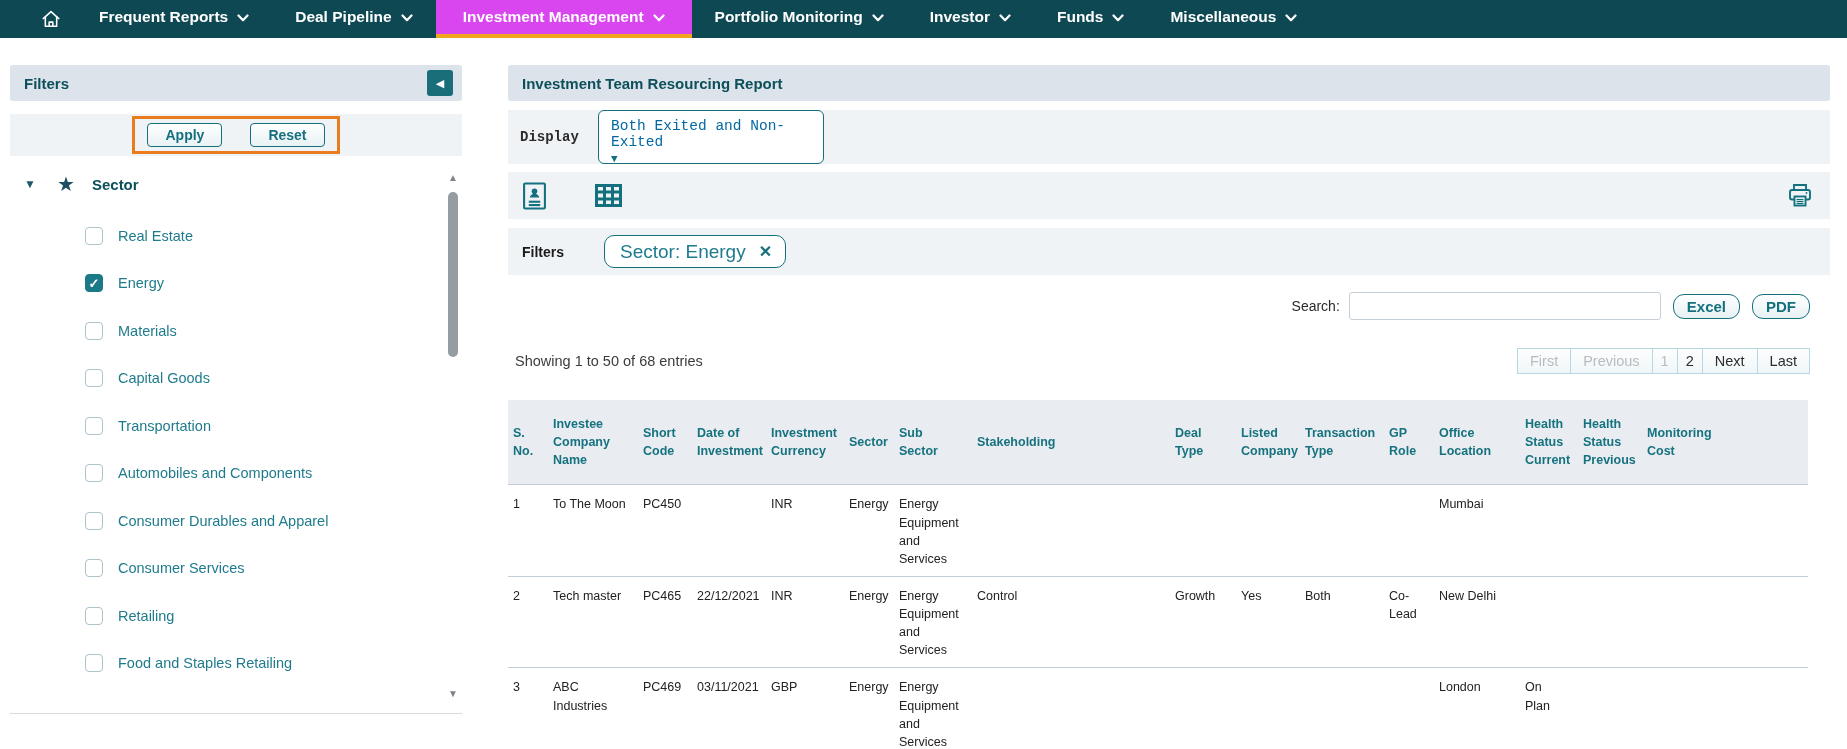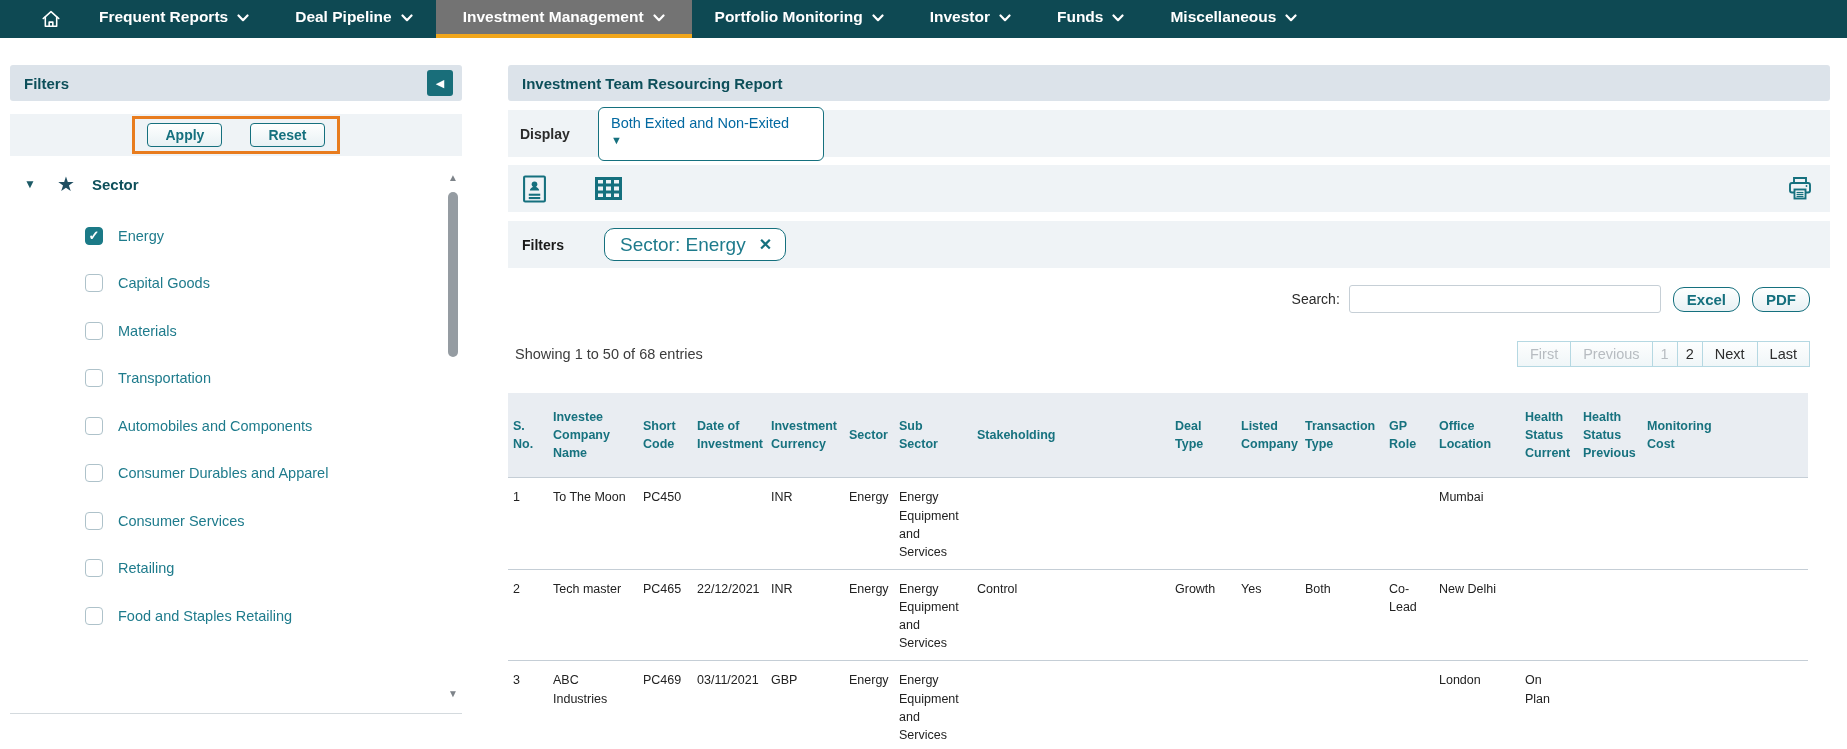--- a/index.html
+++ b/index.html
@@ -6,21 +6,21 @@
   html,body { width:1847px; height:749px; overflow:hidden; background:#fff;
               font-family:"Liberation Sans", sans-serif; }
   body { position:relative; }
 
   
   .navbar { height:38px; background:#0e4953; display:flex; align-items:stretch; padding-left:26px; }
   .home-btn { display:flex; align-items:center; padding:0 14px; cursor:pointer; }
   .nav-item { display:flex; align-items:center; gap:9px; padding:0 23px; color:#fff;
               font-size:15.5px; font-weight:700; cursor:pointer; border-bottom:4px solid transparent; }
   .nav-item .chev { margin-top:2px; }
-  .nav-item.active { background:#737373; border-bottom-color:#f0a61c; padding:0 27px; }
+  .nav-item.active { background:#d946ef; border-bottom-color:#f0a61c; padding:0 27px; }
 
   
   .sidebar { position:absolute; left:10px; top:65px; width:452px; }
   .sb-header { height:36px; background:#dce3ea; border-radius:3px; display:flex;
                align-items:center; padding:0 9px 0 14px; }
   .sb-title { font-size:15px; font-weight:700; color:#0d4f5a; flex:1; }
   .collapse-btn { width:26px; height:26px; background:#196e7a; border-radius:3px; color:#fff;
                   font-size:11px; display:flex; align-items:center; justify-content:center; cursor:pointer; }
   .sb-actions { margin-top:13px; height:42px; background:#eff3f6; display:flex;
                 align-items:center; justify-content:center; }
@@ -43,22 +43,22 @@
   .sb-scroll { position:absolute; top:2px; right:2px; bottom:14px; width:14px; }
   .scroll-arrow { position:absolute; left:0; width:14px; text-align:center; color:#7d8389;
                   font-size:10px; cursor:pointer; }
   .scroll-thumb { position:absolute; left:2px; top:20px; width:10px; height:165px;
                   background:#959ca2; border-radius:5px; cursor:grab; }
 
   
   .main { position:absolute; left:508px; top:65px; width:1322px; }
   .m-title { height:36px; background:#dce3ea; border-radius:3px; display:flex; align-items:center;
              padding-left:14px; font-size:15px; font-weight:700; color:#0d4f5a; }
-  .m-display { margin-top:9px; height:47px; background:#eff3f6; display:flex; align-items:center;
-               padding-left:12px; }
+  .m-display { margin-top:9px; height:54px; background:#eff3f6; display:flex; align-items:center;
+               padding-left:12px;font-family:Liberation Mono, monospace; }
   .display-label { font-size:14px; font-weight:700; color:#2b2b2b; width:74px; }
   .display-select { margin-left:4px; width:226px; height:54px; background:#fff; border:1px solid #15707e;
                     border-radius:6px; padding:7px 12px 4px; cursor:pointer; }
   .display-value { font-size:14.5px; color:#0369a1; display:block; }
   .display-chev { color:#15707e; font-size:11px; margin-top:3px; }
   .m-icons { margin-top:8px; height:47px; background:#eff3f6; display:flex; align-items:center;
              padding:0 16px 0 14px; }
   .icon-btn { cursor:pointer; display:flex; align-items:center; }
   .icon-table { margin-left:48px; }
   .icon-print { margin-left:auto; }
@@ -166,30 +166,34 @@
     </div>
   </div>
   <div class="sb-body">
     <div class="sector-row">
       <span class="sector-chev">▼</span>
       <span class="star">★</span>
       <span class="sector-label">Sector</span>
     </div>
     <div class="opt-list">
         <div class="opt">
+          <span class="cb"></span>
+          <span class="opt-label">Real Estate</span>
+        </div>
+        <div class="opt">
           <span class="cb checked">✓</span>
           <span class="opt-label">Energy</span>
         </div>
         <div class="opt">
           <span class="cb"></span>
+          <span class="opt-label">Materials</span>
+        </div>
+        <div class="opt">
+          <span class="cb"></span>
           <span class="opt-label">Capital Goods</span>
-        </div>
-        <div class="opt">
-          <span class="cb"></span>
-          <span class="opt-label">Materials</span>
         </div>
         <div class="opt">
           <span class="cb"></span>
           <span class="opt-label">Transportation</span>
         </div>
         <div class="opt">
           <span class="cb"></span>
           <span class="opt-label">Automobiles and Components</span>
         </div>
         <div class="opt">

